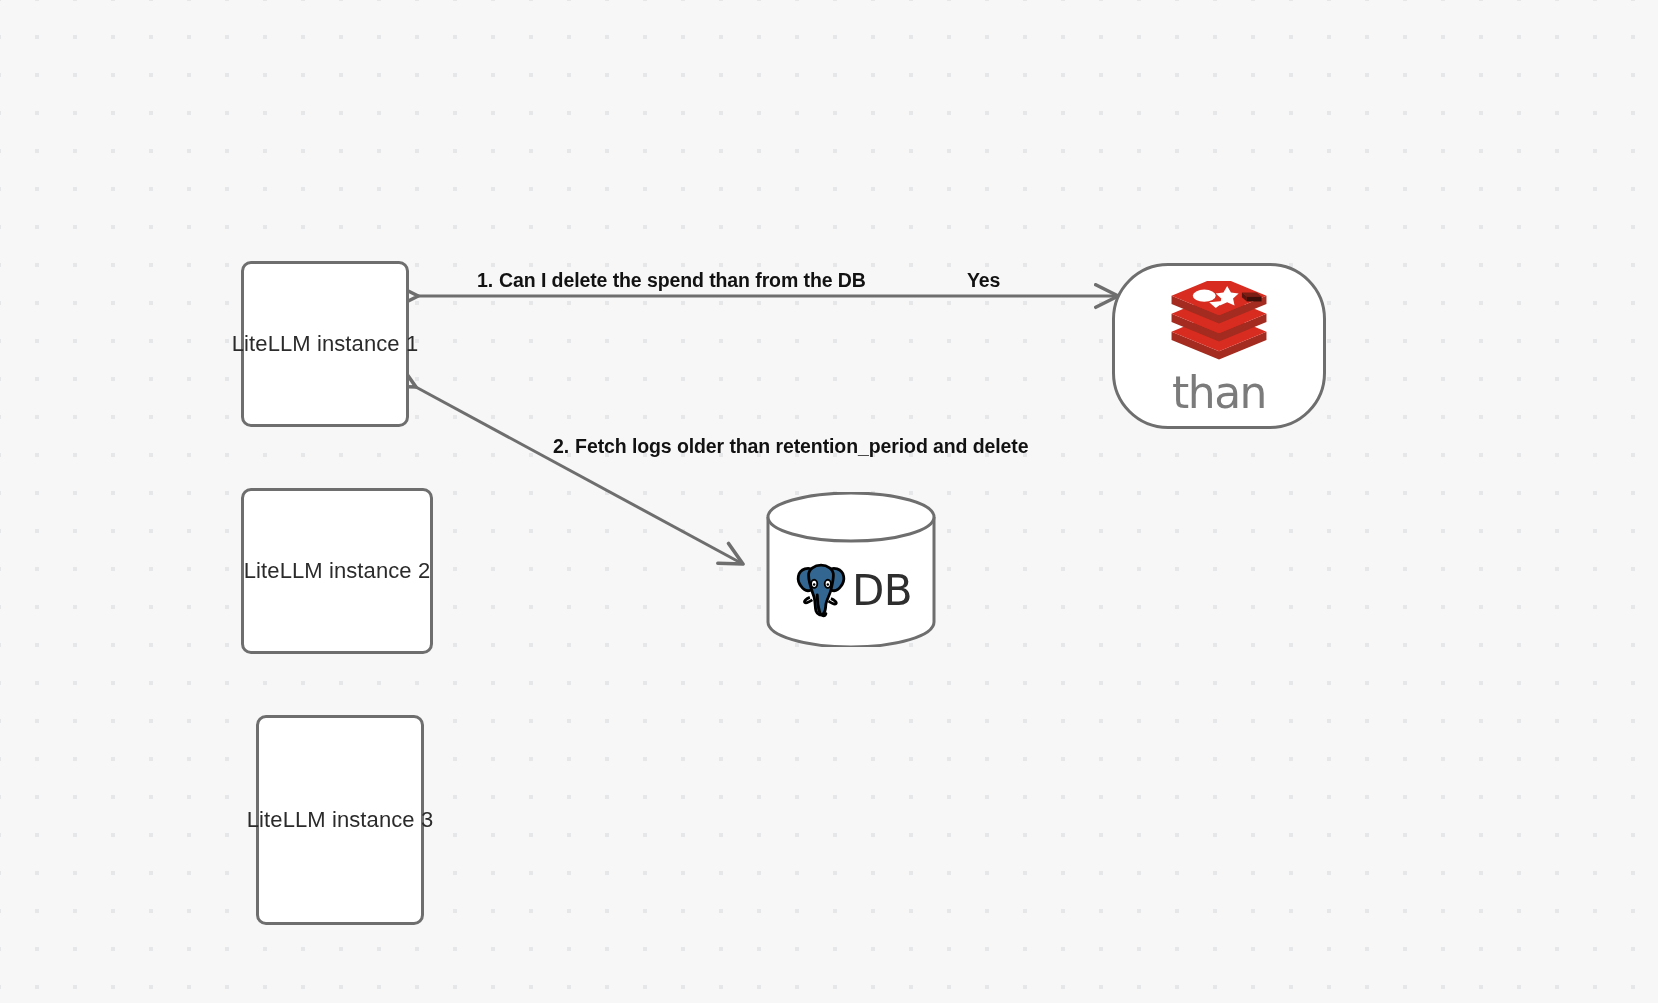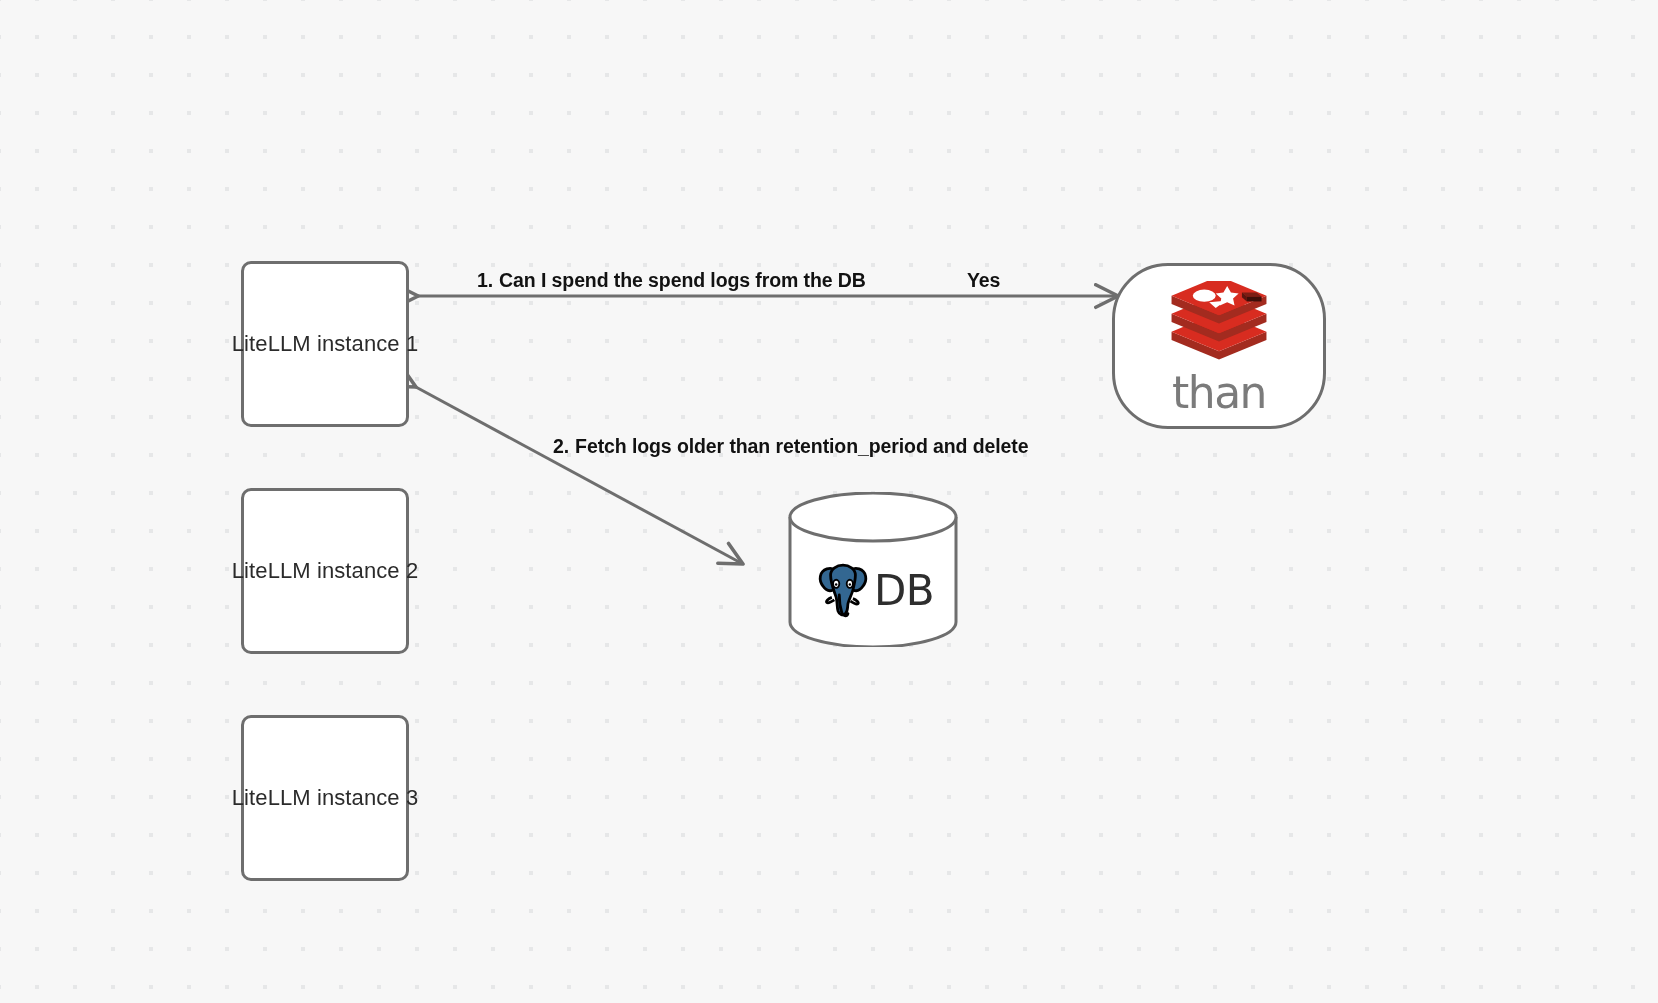--- a/index.html
+++ b/index.html
@@ -81,21 +81,21 @@
     font-weight: 400;
     color: #7b7b7b;
     letter-spacing: -1.5px;
     line-height: 0.9;
     margin-top: 2px;
   }
 
   
   #db-node {
     position: absolute;
-    left: 787px;
+    left: 765px;
     top: 492px;
     width: 172px;
     height: 155px;
   }
   #db-node .cyl-svg {
     position: absolute;
     left: 0; top: 0;
   }
   #db-inner {
     position: absolute;
@@ -153,25 +153,25 @@
       postgres DB --&gt;
     <g>
       <line x1="414" y1="386" x2="741" y2="563" stroke="#6e6e6e" stroke-width="3" marker-start="url(#arrow-start)" marker-end="url(#arrow-end)"></line>
     </g>
   </svg>
 
   <div class="node-box" id="litellm-1" style="left:241px; top:261px; width:168px; height:166px;">
     <span class="node-label">LiteLLM instance 1</span>
   </div>
 
-  <div class="node-box" id="litellm-2" style="left:241px; top:488px; width:168px; height:166px;">
+  <div class="node-box" id="litellm-2" style="left:241px; top:488px; width:192px; height:166px;">
     <span class="node-label">LiteLLM instance 2</span>
   </div>
 
-  <div class="node-box" id="litellm-3" style="left:241px; top:715px; width:168px; height:166px;">
+  <div class="node-box" id="litellm-3" style="left:256px; top:715px; width:168px; height:210px;">
     <span class="node-label">LiteLLM instance 3</span>
   </div>
 
   <div id="redis-node">
     <div id="redis-logo-wrap">
       <svg width="108" height="90" viewBox="0 0 128 110">
 
         <path d="M64 96 L6 72 L6 62 L64 86 L122 62 L122 72 Z" fill="#a32b1f"></path>
         <path d="M6 62 L64 38 L122 62 L64 86 Z" fill="#d82c20"></path>
 
@@ -218,21 +218,21 @@
         <ellipse cx="39" cy="40" rx="5" ry="6.5" fill="#ffffff" stroke="#000000" stroke-width="3"></ellipse>
         <ellipse cx="61" cy="40" rx="5" ry="6.5" fill="#ffffff" stroke="#000000" stroke-width="3"></ellipse>
         <circle cx="39" cy="41" r="2" fill="#000000"></circle>
         <circle cx="61" cy="41" r="2" fill="#000000"></circle>
       </svg>
       <span class="db-text">DB</span>
     </div>
   </div>
 
   <div class="edge-label" style="left:477px; top:269px;">
-    <span class="num">1.</span><span>Can I spend the spend logs from the DB</span>
+    <span class="num">1.</span><span>Can I delete the spend than from the DB</span>
   </div>
 
   <div class="edge-label" style="left:967px; top:269px;">
     <span>Yes</span>
   </div>
 
   <div class="edge-label" style="left:553px; top:435px;">
     <span class="num">2.</span><span>Fetch logs older than retention_period and delete</span>
   </div>
 

